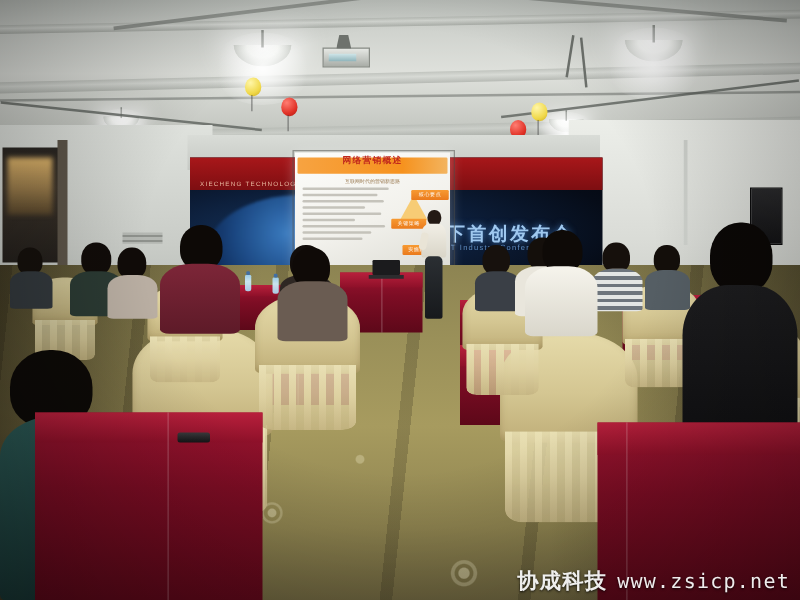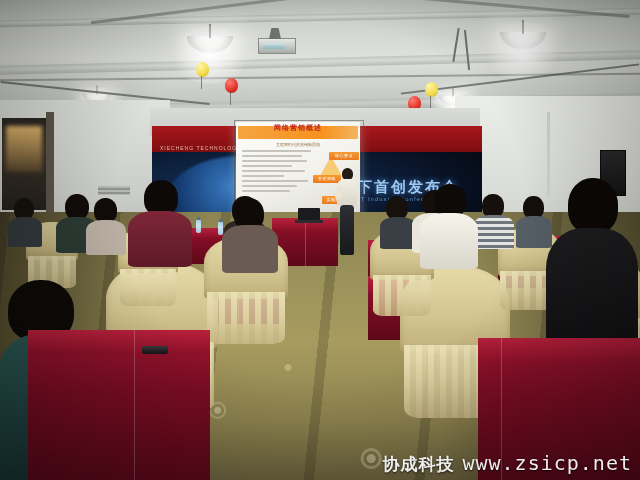--- a/index.html
+++ b/index.html
@@ -148,21 +148,21 @@
   .body{position:absolute;border-radius:40% 40% 12% 12%/30% 30% 6% 6%;}
   .presenter .head{background:#241a14;}
   .presenter .shirt{position:absolute;border-radius:32% 32% 10% 10%;background:linear-gradient(180deg,#f2efe6,#d9d5c8);}
   .presenter .pants{position:absolute;background:linear-gradient(180deg,#2b2f33,#17191c);}
   .presenter .arm{position:absolute;background:#e9e4d6;border-radius:3px;}
 
   
   .wm{position:absolute;right:8px;bottom:4px;display:flex;align-items:baseline;gap:8px;
     color:rgba(255,255,255,.92);text-shadow:0 1px 2px rgba(0,0,0,.8);}
   .wm .cn{font-size:17px;font-weight:bold;letter-spacing:1px;}
-  .wm .url{font-family:"DejaVu Sans Mono",monospace;font-size:20px;letter-spacing:1px;}
+  .wm .url{font-family:"DejaVu Sans Mono",monospace;font-size:16px;letter-spacing:1px;}
 
   .vig{position:absolute;inset:0;pointer-events:none;
     background:radial-gradient(ellipse at 50% 42%,rgba(0,0,0,0) 45%,rgba(0,0,0,.38) 100%);}
 </style>
 </head>
 <body>
 
 <div id="scene">
 
   <div class="ceiling">

